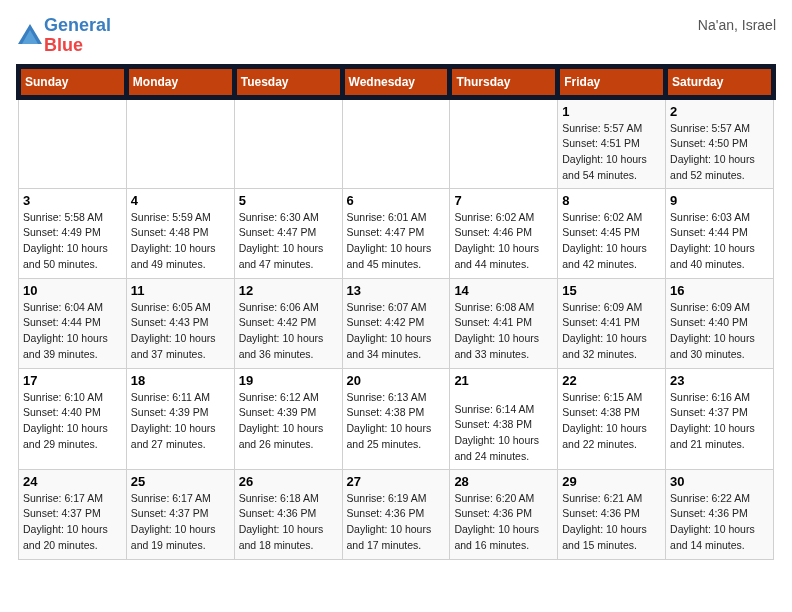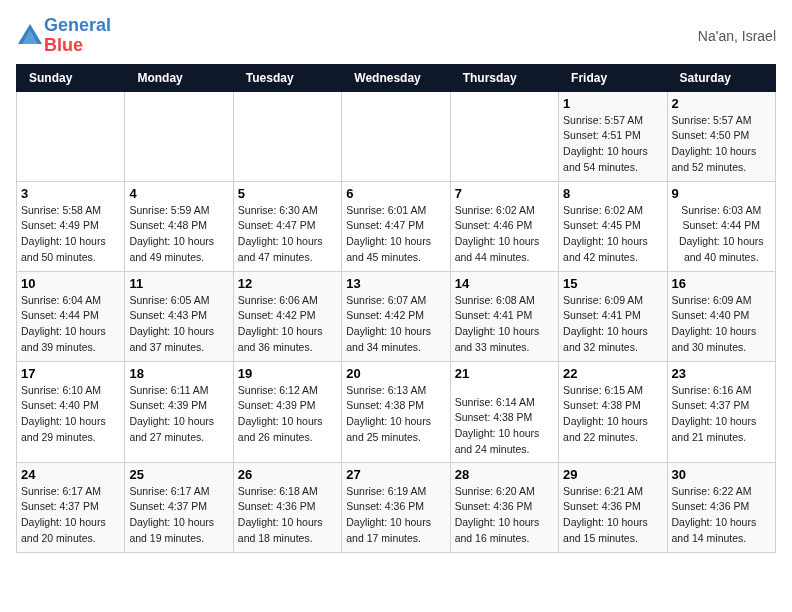--- a/index.html
+++ b/index.html
@@ -33,35 +33,35 @@
     }
     .title-area { text-align: right; }
     .month-title {
       font-size: 32px;
       font-weight: bold;
       color: #1a1a1a;
     }
     .location {
       font-size: 14px;
       color: #555;
-      margin-top: 12px;
+      margin-top: 1px;
     }
     table {
       width: 100%;
       border-collapse: collapse;
       font-size: 11px;
     }
     thead th {
-      background: #0f172a;
+      background: #c2410c;
       color: #fff;
-      padding: 6px 12px;
+      padding: 6px 4px;
       text-align: left;
       font-size: 12px;
       font-weight: bold;
-      border: 1px solid #0f172a;
+      border: 5px solid #0f172a;
     }
     tbody td {
       border: 1px solid #d0d0d0;
       vertical-align: top;
       padding: 4px;
       min-height: 80px;
       height: 90px;
       width: calc(100% / 7);
       background: #fff;
     }
@@ -172,21 +172,21 @@
         </td>
         <td>
           <span class="day-num">8</span>
           <div class="day-info" style="white-space: pre-line;">Sunrise: 6:02 AM
 Sunset: 4:45 PM
 Daylight: 10 hours
 and 42 minutes.</div>
         </td>
         <td>
           <span class="day-num">9</span>
-          <div class="day-info" style="white-space: pre-line; text-align: center;">Sunrise: 6:03 AM
+          <div class="day-info" style="white-space: pre-line;">Sunrise: 6:03 AM
 Sunset: 4:44 PM
 Daylight: 10 hours
 and 40 minutes.</div>
         </td>
       </tr>
       <tr>
         <td>
           <span class="day-num">10</span>
           <div class="day-info" style="white-space: pre-line;">Sunrise: 6:04 AM
 Sunset: 4:44 PM

